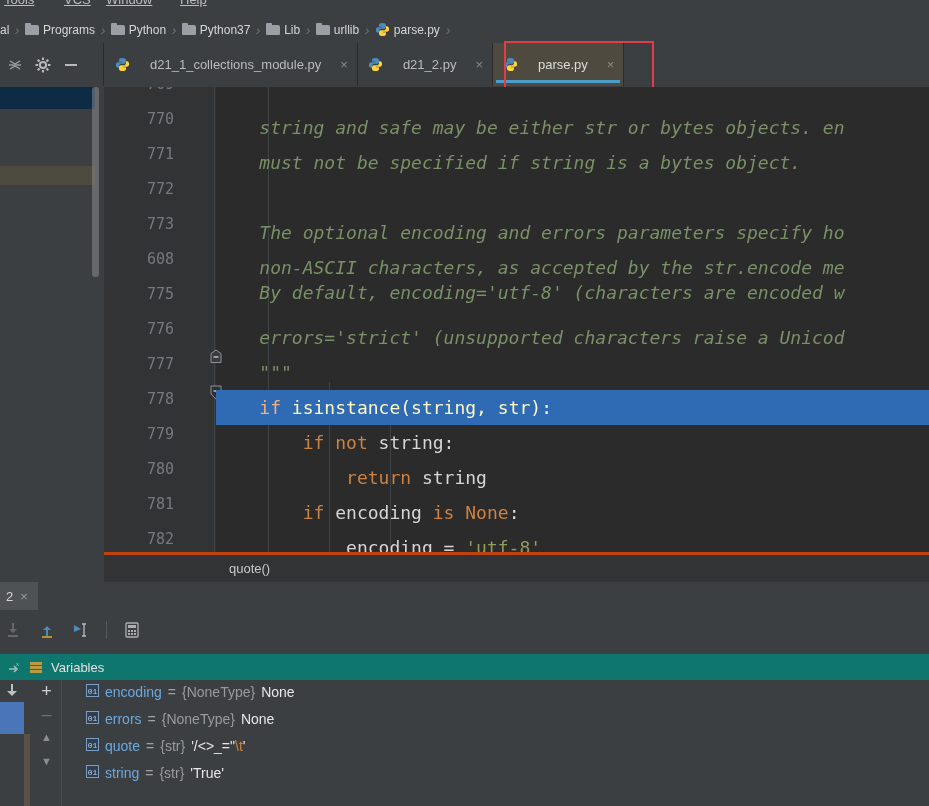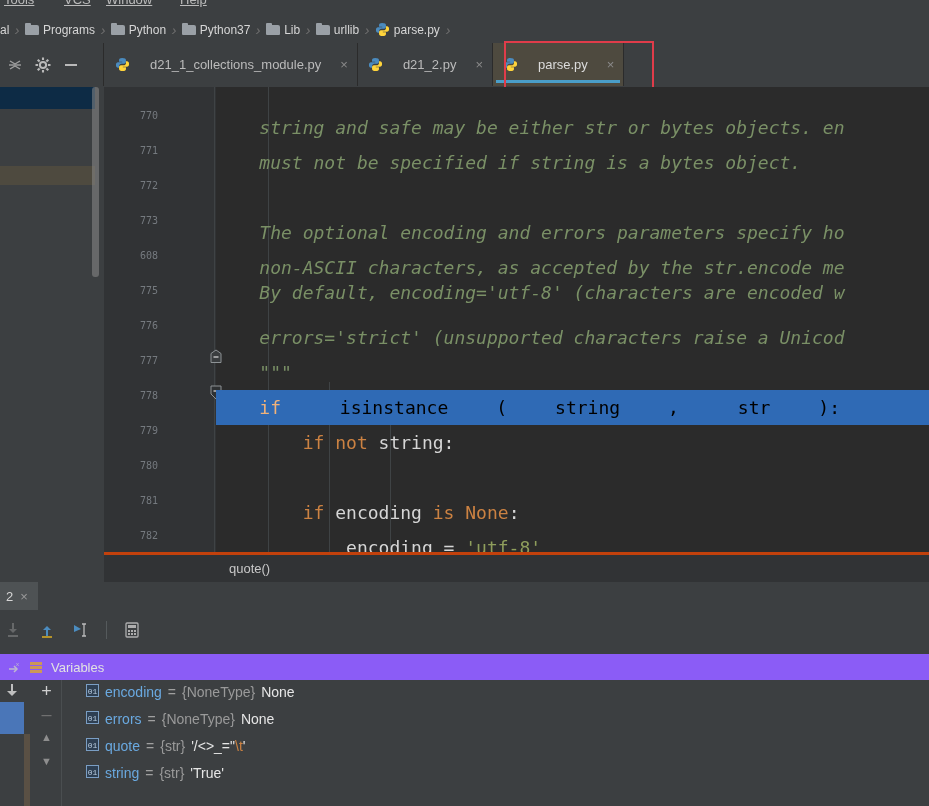--- a/index.html
+++ b/index.html
@@ -97,23 +97,23 @@
   
   .editor {
     position: absolute; left: 104px; top: 87px; width: 825px; height: 465px;
     background: #2b2b2b; overflow: hidden;
   }
   .gutter {
     position: absolute; left: 0; top: 0; width: 112px; height: 465px;
     background: #313335;
   }
   .lnum {
-    position: absolute; right: 58px; width: 40px;
+    position: absolute; right: 42px; width: 40px;
     text-align: right; font-family: "DejaVu Sans Mono", monospace;
-    font-size: 10px; color: #757a7f;
+    font-size: 15px; color: #757a7f;
   }
   .foldline {
     position: absolute; left: 110px; top: 0; width: 1px; height: 465px; background: #3f4345;
   }
   .fold {
     position: absolute; left: 105px; width: 13px; height: 13px;
   }
   .codearea {
     position: absolute; left: 112px; top: 0; right: 0; height: 465px;
   }
@@ -121,21 +121,21 @@
     position: absolute; left: 0; right: 0; height: 35px; line-height: 35px;
     white-space: pre; font-family: "DejaVu Sans Mono", monospace; font-size: 18px;
   }
   .cline.exec { background: #2f6ab5; }
   .doc { color: #7a9066; font-style: italic; }
   .kw { color: #cc8242; }
   .bi { color: #8a8f93; }
   .id { color: #d6d6d6; }
   .str { color: #8f9e5c; }
   .pn { color: #d6d6d6; }
-  .exec .bi, .exec .id, .exec .pn { color: #000000; margin-left: 48px; }
+  .exec .bi, .exec .id, .exec .pn { color: #fef9c3; }
   .exec .kw { color: #f0b27a; }
   .indentguide {
     position: absolute; top: 0; width: 1px; height: 465px; background: #3f4345;
   }
   .eb-crumb {
     position: absolute; left: 104px; top: 552px; width: 825px; height: 30px;
     background: #313335; border-top: 3px solid #c2410c;
     display: flex; align-items: center; padding-left: 125px;
     box-sizing: border-box; font-size: 13px; color: #c8c8c8;
   }
@@ -153,21 +153,21 @@
   }
   .dbg-tab .close { color: #9a9a9a; font-size: 13px; }
   .dbg-toolbar {
     position: absolute; left: 0; top: 28px; width: 929px; height: 40px;
     display: flex; align-items: center; gap: 16px; padding-left: 4px;
     box-sizing: border-box;
   }
   .dbg-sep { width: 1px; height: 18px; background: #555a5c; }
   .varheader {
     position: absolute; left: 0; top: 72px; width: 929px; height: 26px;
-    background: #8b5cf6; display: flex; align-items: center; gap: 8px;
+    background: #0f766e; display: flex; align-items: center; gap: 8px;
     padding-left: 7px; box-sizing: border-box;
     font-size: 13px; color: #e2e2e2;
   }
   .varbody { position: absolute; left: 0; top: 98px; width: 929px; height: 126px; }
   .var-gutter { position: absolute; left: 0; top: 0; width: 24px; height: 126px; }
   .var-sel-blue { position: absolute; left: 0; top: 22px; width: 24px; height: 32px; background: #4a76b8; }
   .var-scroll { position: absolute; left: 24px; top: 54px; width: 6px; height: 72px; background: #5a5044; }
   .var-ctrl {
     position: absolute; left: 32px; top: 0; width: 30px; height: 126px;
     display: flex; flex-direction: column; align-items: center; gap: 10px; padding-top: 4px;
@@ -352,20 +352,21 @@
       <div class="cline" style="top:128px"><span class="doc">    The optional encoding and errors parameters specify ho</span></div>
       <div class="cline" style="top:163px"><span class="doc">    non-ASCII characters, as accepted by the str.encode me</span></div>
       <div class="cline" style="top:188px"><span class="doc">    By default, encoding='utf-8' (characters are encoded w</span></div>
       <div class="cline" style="top:233px"><span class="doc">    errors='strict' (unsupported characters raise a Unicod</span></div>
       <div class="cline" style="top:268px"><span class="doc">    """</span></div>
 
       <div class="cline exec" style="top:303px"><span class="kw">    if </span><span class="bi">isinstance</span><span class="pn">(</span><span class="id">string</span><span class="pn">, </span><span class="bi">str</span><span class="pn">):</span></div>
 
       <div class="cline" style="top:338px"><span class="kw">        if not </span><span class="id">string</span><span class="pn">:</span></div>
 
+      <div class="cline" style="top:373px"><span class="kw">            return </span><span class="id">string</span></div>
 
       <div class="cline" style="top:408px"><span class="kw">        if </span><span class="id">encoding</span><span class="kw"> is None</span><span class="pn">:</span></div>
 
       <div class="cline" style="top:443px"><span class="id">            encoding </span><span class="pn">= </span><span class="str">'utf-8'</span></div>
     </div>
   </div>
 
   <div class="eb-crumb">
     <span>quote()</span>
   </div>

